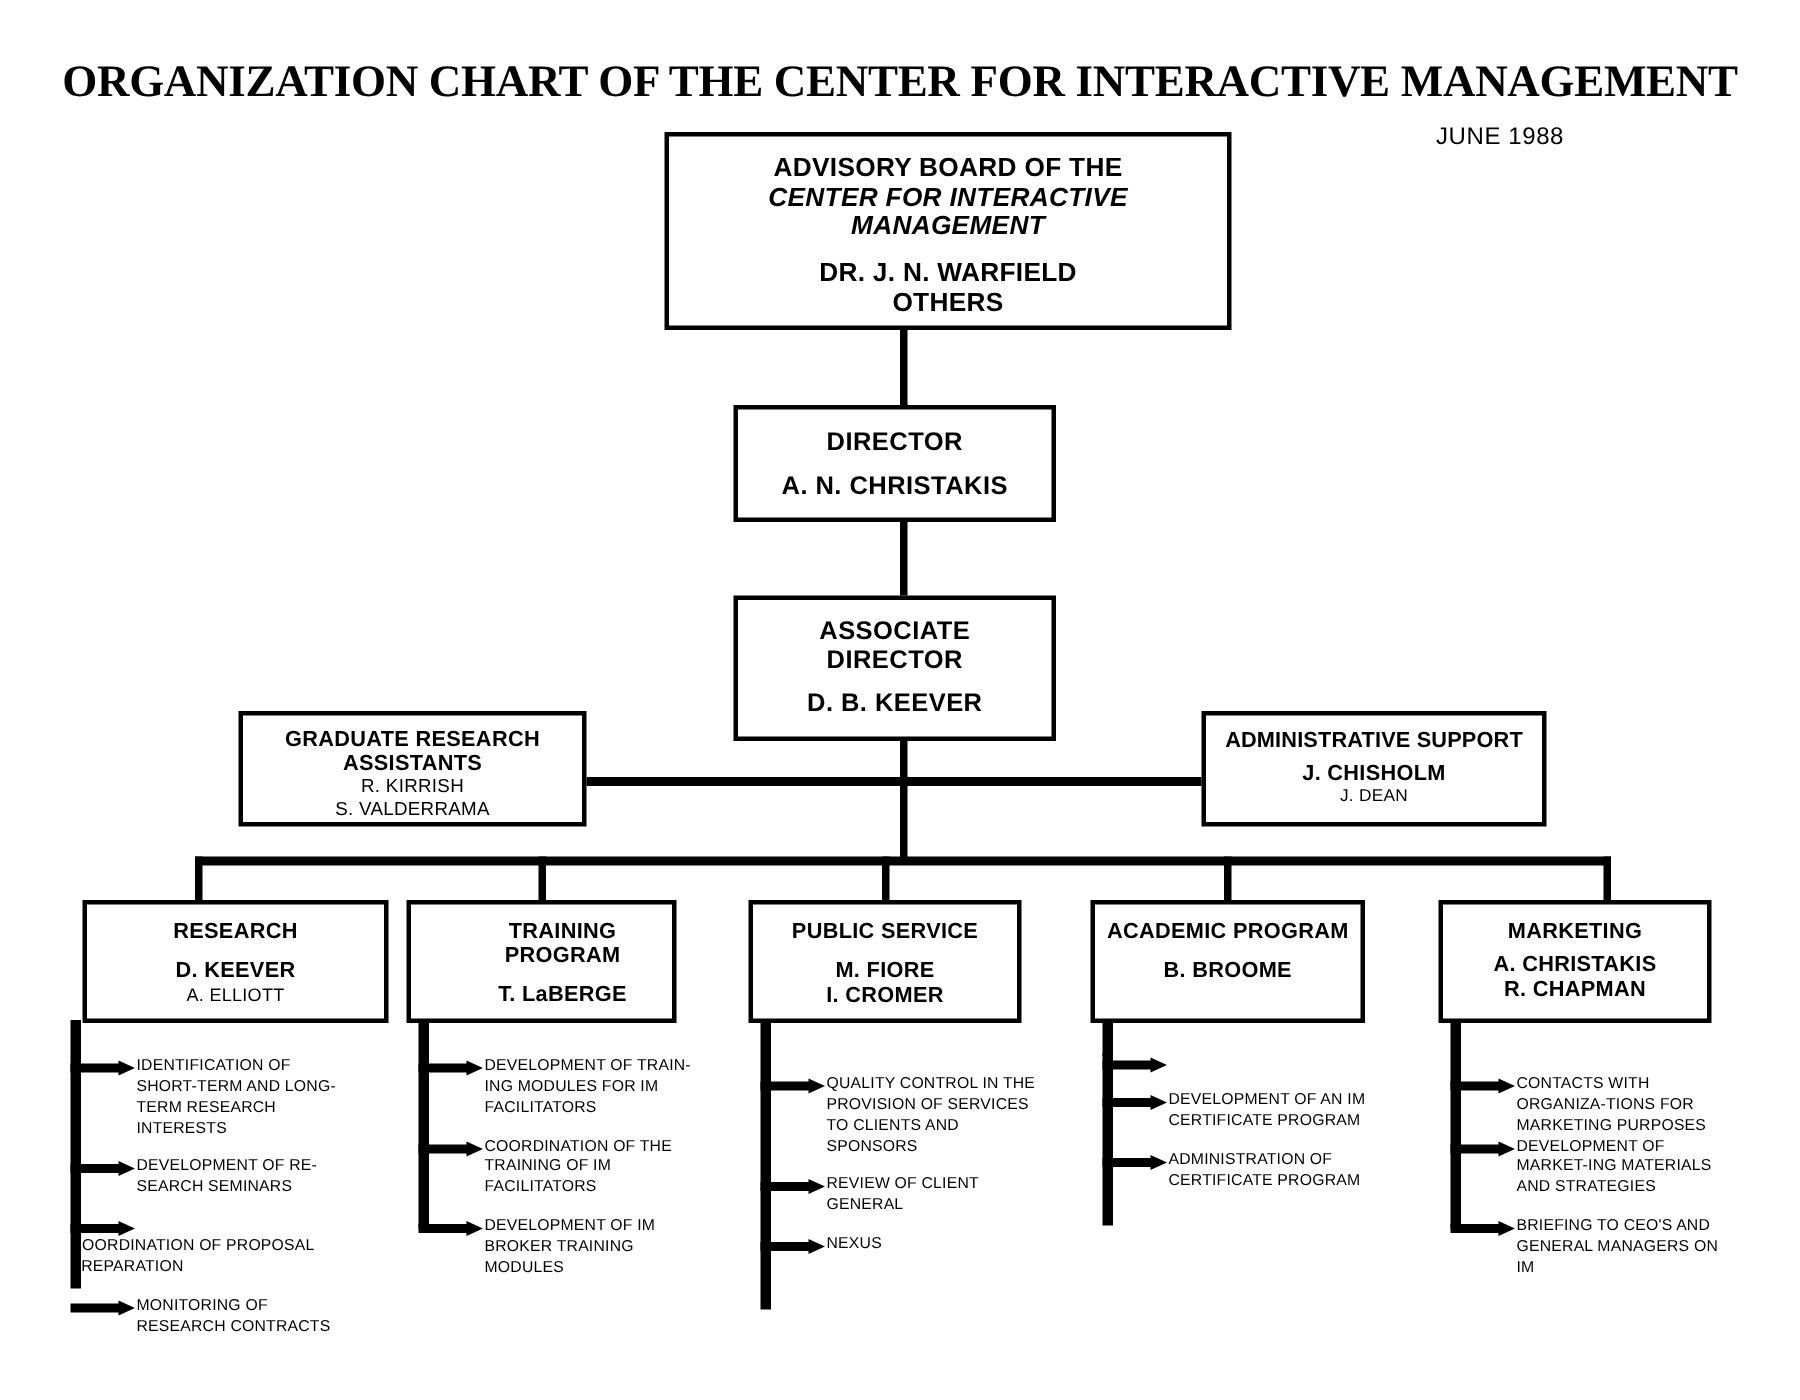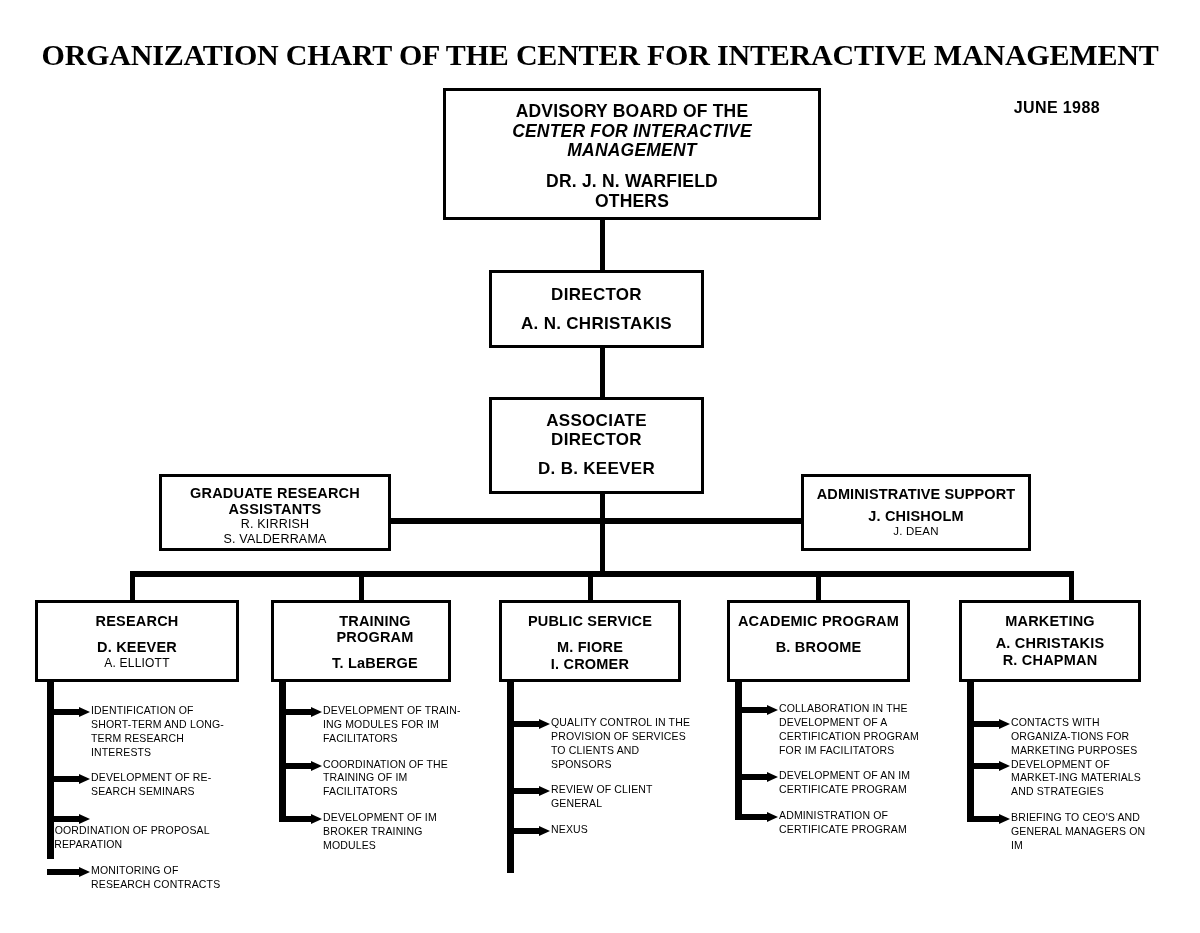--- a/index.html
+++ b/index.html
@@ -28,25 +28,25 @@
     text-align: center;
     font-family: "Liberation Serif", serif;
     font-weight: bold;
     font-size: 30px;
     letter-spacing: -0.2px;
     white-space: nowrap;
   }
   .date-label {
     position: absolute;
     left: 900px;
-    top: 99px;
+    top: 83px;
     width: 200px;
-    text-align: right;
+    text-align: center;
     font-size: 16px;
-    font-weight: bold;
+    font-weight: normal;
     letter-spacing: 0.4px;
   }
 
   
   .node {
     position: absolute;
     box-sizing: border-box;
     border: 3px solid #000000;
     background: #ffffff;
     text-align: center;
@@ -93,21 +93,21 @@
   #node-admin     { left: 801px; top: 474px; width: 230px; height: 77px; padding-top: 9px; }
   #node-admin .ttl  { font-size: 14.5px; letter-spacing: 0.1px; }
   #node-admin .nm-b { font-size: 14.5px; letter-spacing: 0.2px; }
   #node-admin .nm-r { font-size: 11.5px; letter-spacing: 0.2px; }
 
   .dept { top: 600px; height: 82px; padding-top: 10px; }
   .dept .ttl  { font-size: 14.5px; letter-spacing: 0.2px; }
   .dept .nm-b { font-size: 14.5px; letter-spacing: 0.2px; }
   .dept .nm-r { font-size: 12px;   letter-spacing: 0.2px; }
 
-  #node-research  { left: 35px;  width: 204px; }
+  #node-research  { left: 55px;  width: 204px; }
   #node-training  { left: 271px; width: 180px; padding-left: 28px; }
   #node-public    { left: 499px; width: 182px; }
   #node-academic  { left: 727px; width: 183px; }
   #node-marketing { left: 959px; width: 182px; }
 
   
   .ln {
     position: absolute;
     background: #000000;
     z-index: 1;
@@ -346,21 +346,20 @@
       </div>
     </div>
 
   <div class="bullets" id="bullets-academic" style="left:735px; top:702px; width:186px;">
       <div class="spine" style="height: 115px;"></div>
       <div class="bullet-row">
         <div class="bullet-arrow">
           <div class="stem"></div>
           <div class="head"></div>
         </div>
-        <div class="bullet-text">COLLABORATION IN THE DEVELOPMENT OF A CERTIFICATION  PROGRAM FOR IM FACILITATORS</div>
       </div>
       <div class="bullet-row" style="margin-top: 12px;">
         <div class="bullet-arrow">
           <div class="stem"></div>
           <div class="head"></div>
         </div>
         <div class="bullet-text">DEVELOPMENT OF AN IM CERTIFICATE PROGRAM</div>
       </div>
       <div class="bullet-row" style="margin-top: 12px;">
         <div class="bullet-arrow">

